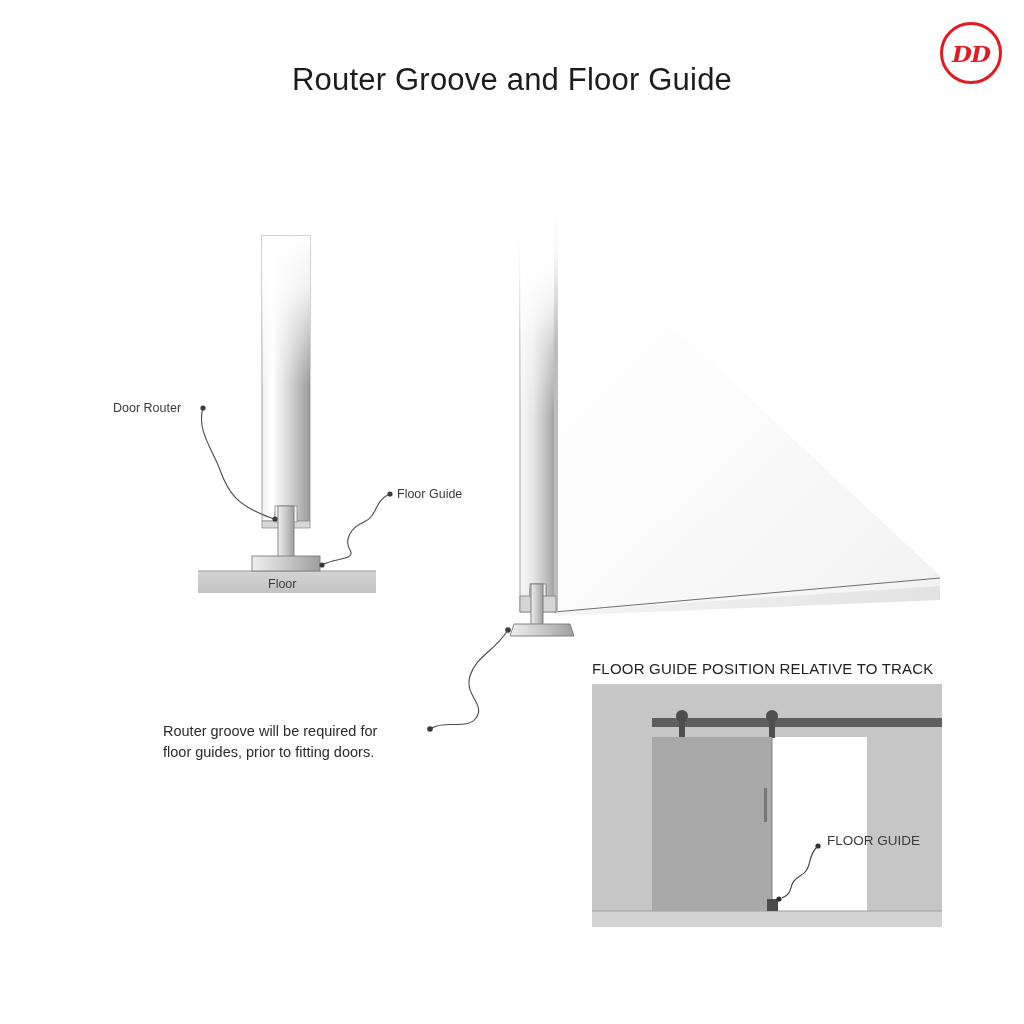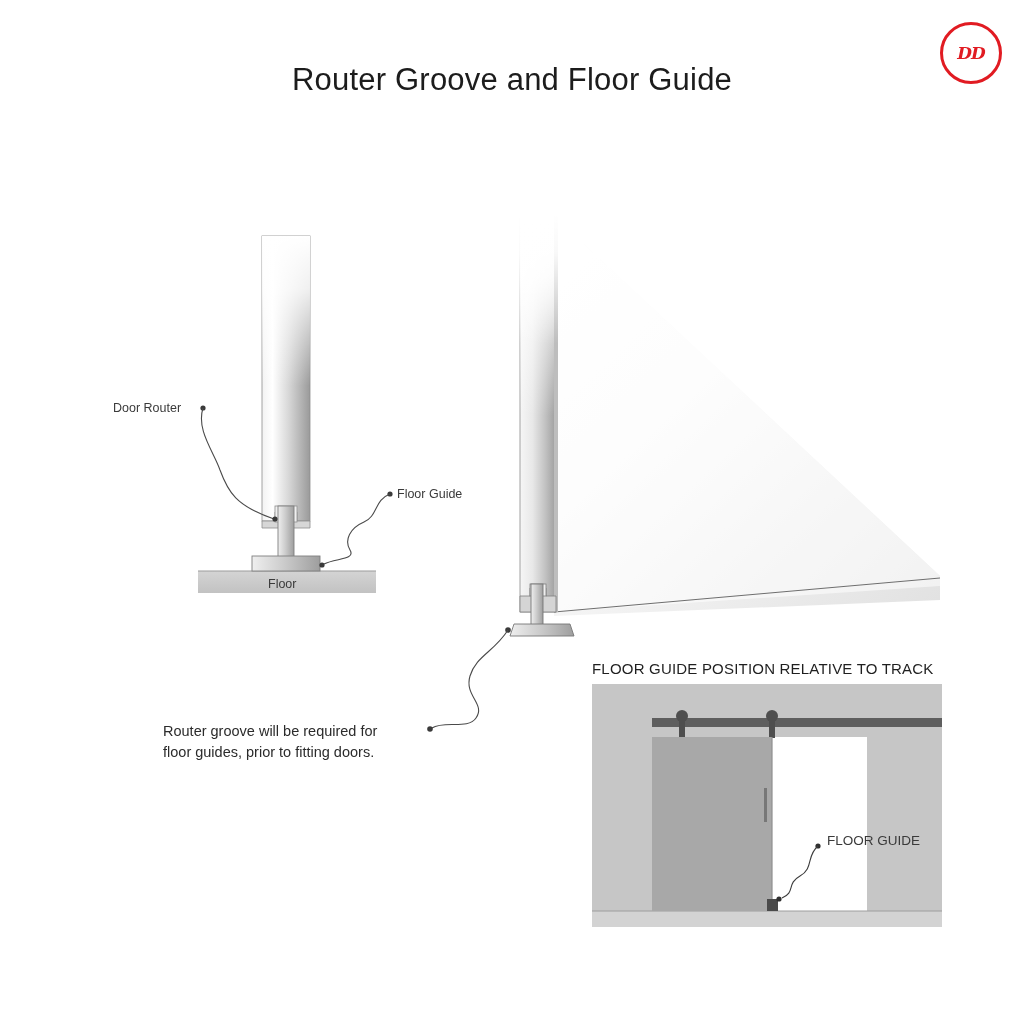--- a/index.html
+++ b/index.html
@@ -41,21 +41,21 @@
     border: 3px solid #e11b22;
     background: #ffffff;
     display: flex;
     align-items: center;
     justify-content: center;
   }
   .logo-text {
     font-family: "DejaVu Serif", serif;
     font-style: italic;
     font-weight: bold;
-    font-size: 17px;
+    font-size: 23px;
     color: #e11b22;
     letter-spacing: -1px;
     line-height: 1;
   }
   svg.diagram {
     position: absolute;
     left: 0;
     top: 0;
   }
   .lbl {

